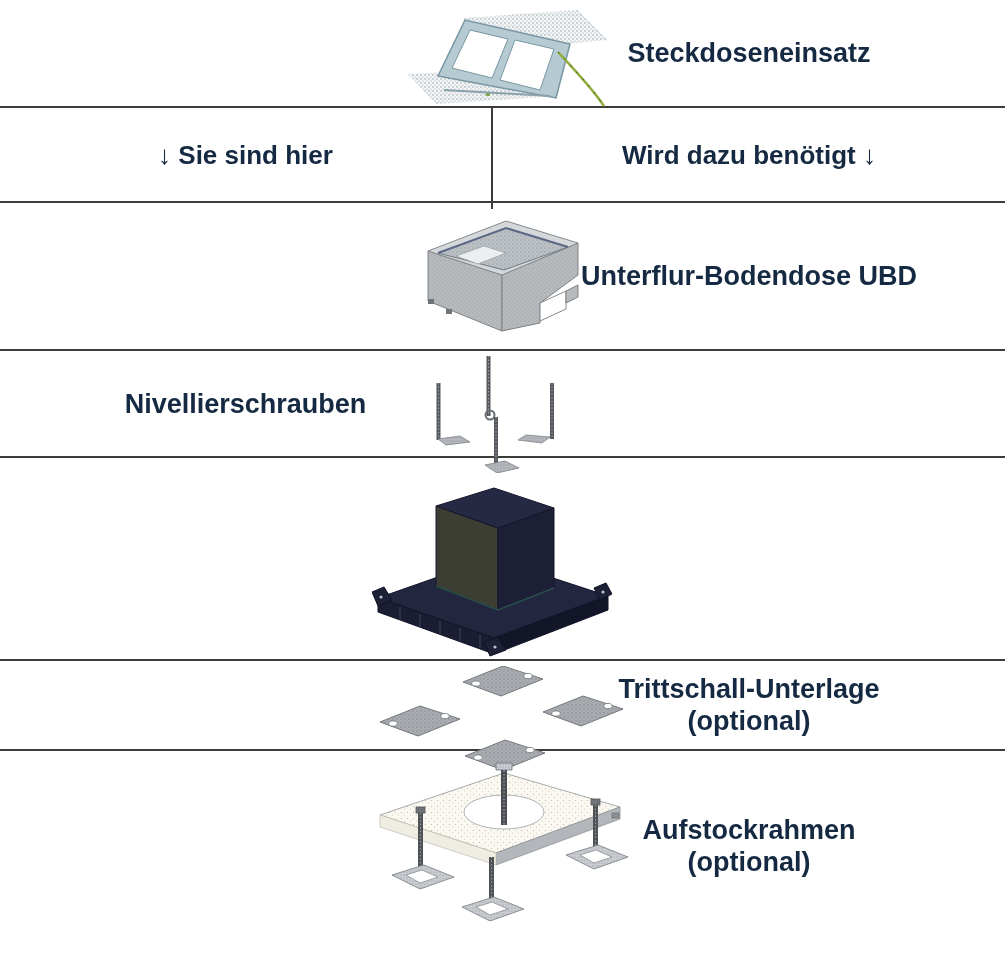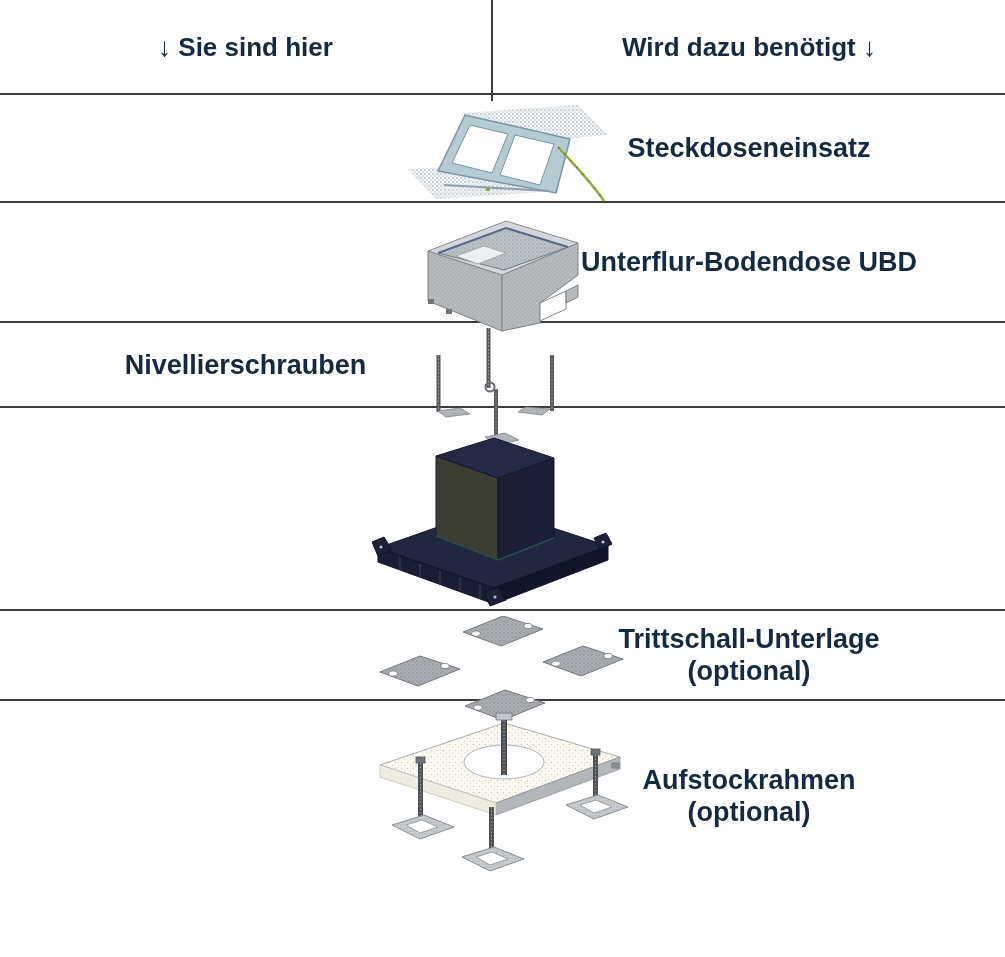--- a/index.html
+++ b/index.html
@@ -7,22 +7,22 @@
     position:relative;
     width:1005px;height:957px;
     background:#ffffff;
     font-family:"Liberation Sans", sans-serif;
     overflow:hidden;
   }
   .row{position:relative;box-sizing:border-box;border-bottom:2px solid #3c3c38;}
   .row.last{border-bottom:none;}
   .hdr{height:95px;}
   .r1{height:108px;}
-  .r2{height:120px;}
-  .r3{height:85px;}
+  .r2{height:148px;}
+  .r3{height:107px;}
   .r4{height:203px;}
   .r5{height:90px;}
   .r6{height:189px;}
   .vdivider{
     position:absolute;left:491px;top:0;width:2px;height:101px;
     background:#3c3c38;z-index:3;
   }
   .half-left{
     position:absolute;left:0;top:0;bottom:0;width:491px;
     display:flex;align-items:center;justify-content:center;
@@ -35,30 +35,20 @@
     color:#152a42;font-weight:bold;font-size:27px;line-height:32px;
     text-align:center;white-space:pre;
   }
   .hdr .lbl{font-size:26px;}
   .art{position:absolute;z-index:2;}
 </style>
 </head>
 <body>
 
 <div class="page">
-
-  <div class="row hdr">
-    <div class="vdivider"></div>
-    <div class="half-left">
-      <span class="lbl">↓ Sie sind hier</span>
-    </div>
-    <div class="half-right">
-      <span class="lbl">Wird dazu benötigt ↓</span>
-    </div>
-  </div>
 
   <div class="row r1">
     <svg class="art" style="left:408px;top:6px;" width="200" height="105" viewBox="0 0 200 105">
       <defs>
         <pattern id="sockdots" width="4" height="4" patternUnits="userSpaceOnUse">
           <rect width="4" height="4" fill="#f2f4f5"></rect>
           <circle cx="1" cy="1" r="0.7" fill="#8796a0"></circle>
           <circle cx="3" cy="3" r="0.6" fill="#9aa7b0"></circle>
         </pattern>
       </defs>
@@ -69,20 +59,30 @@
         <polygon points="44,62 62,24 100,33 84,72" fill="#ffffff" stroke="#7796a2" stroke-width="1"></polygon>
         <polygon points="92,74 107,34 146,43 132,84" fill="#ffffff" stroke="#7796a2" stroke-width="1"></polygon>
         <path d="M150,46 C163,60 184,82 196,100" fill="none" stroke="#90ad3e" stroke-width="2.5"></path>
         <path d="M150,46 C163,60 184,82 196,100" fill="none" stroke="#4c5c20" stroke-width="1" stroke-dasharray="2,7"></path>
         <circle cx="80" cy="88" r="2.2" fill="#7ca53a"></circle>
         <path d="M36,84 L142,90" stroke="#8aa0aa" stroke-width="2" fill="none"></path>
       </g>
     </svg>
     <div class="half-right">
       <span class="lbl">Steckdoseneinsatz</span>
+    </div>
+  </div>
+
+  <div class="row hdr">
+    <div class="vdivider"></div>
+    <div class="half-left">
+      <span class="lbl">↓ Sie sind hier</span>
+    </div>
+    <div class="half-right">
+      <span class="lbl">Wird dazu benötigt ↓</span>
     </div>
   </div>
 
   <div class="row r2">
     <svg class="art" style="left:420px;top:8px;" width="165" height="126" viewBox="0 0 165 126">
       <defs>
         <pattern id="boxdots" width="4" height="4" patternUnits="userSpaceOnUse">
           <rect width="4" height="4" fill="#bdc2c6"></rect>
           <circle cx="1" cy="1" r="0.7" fill="#8e969b"></circle>
           <circle cx="3" cy="3" r="0.6" fill="#9aa2a7"></circle>

